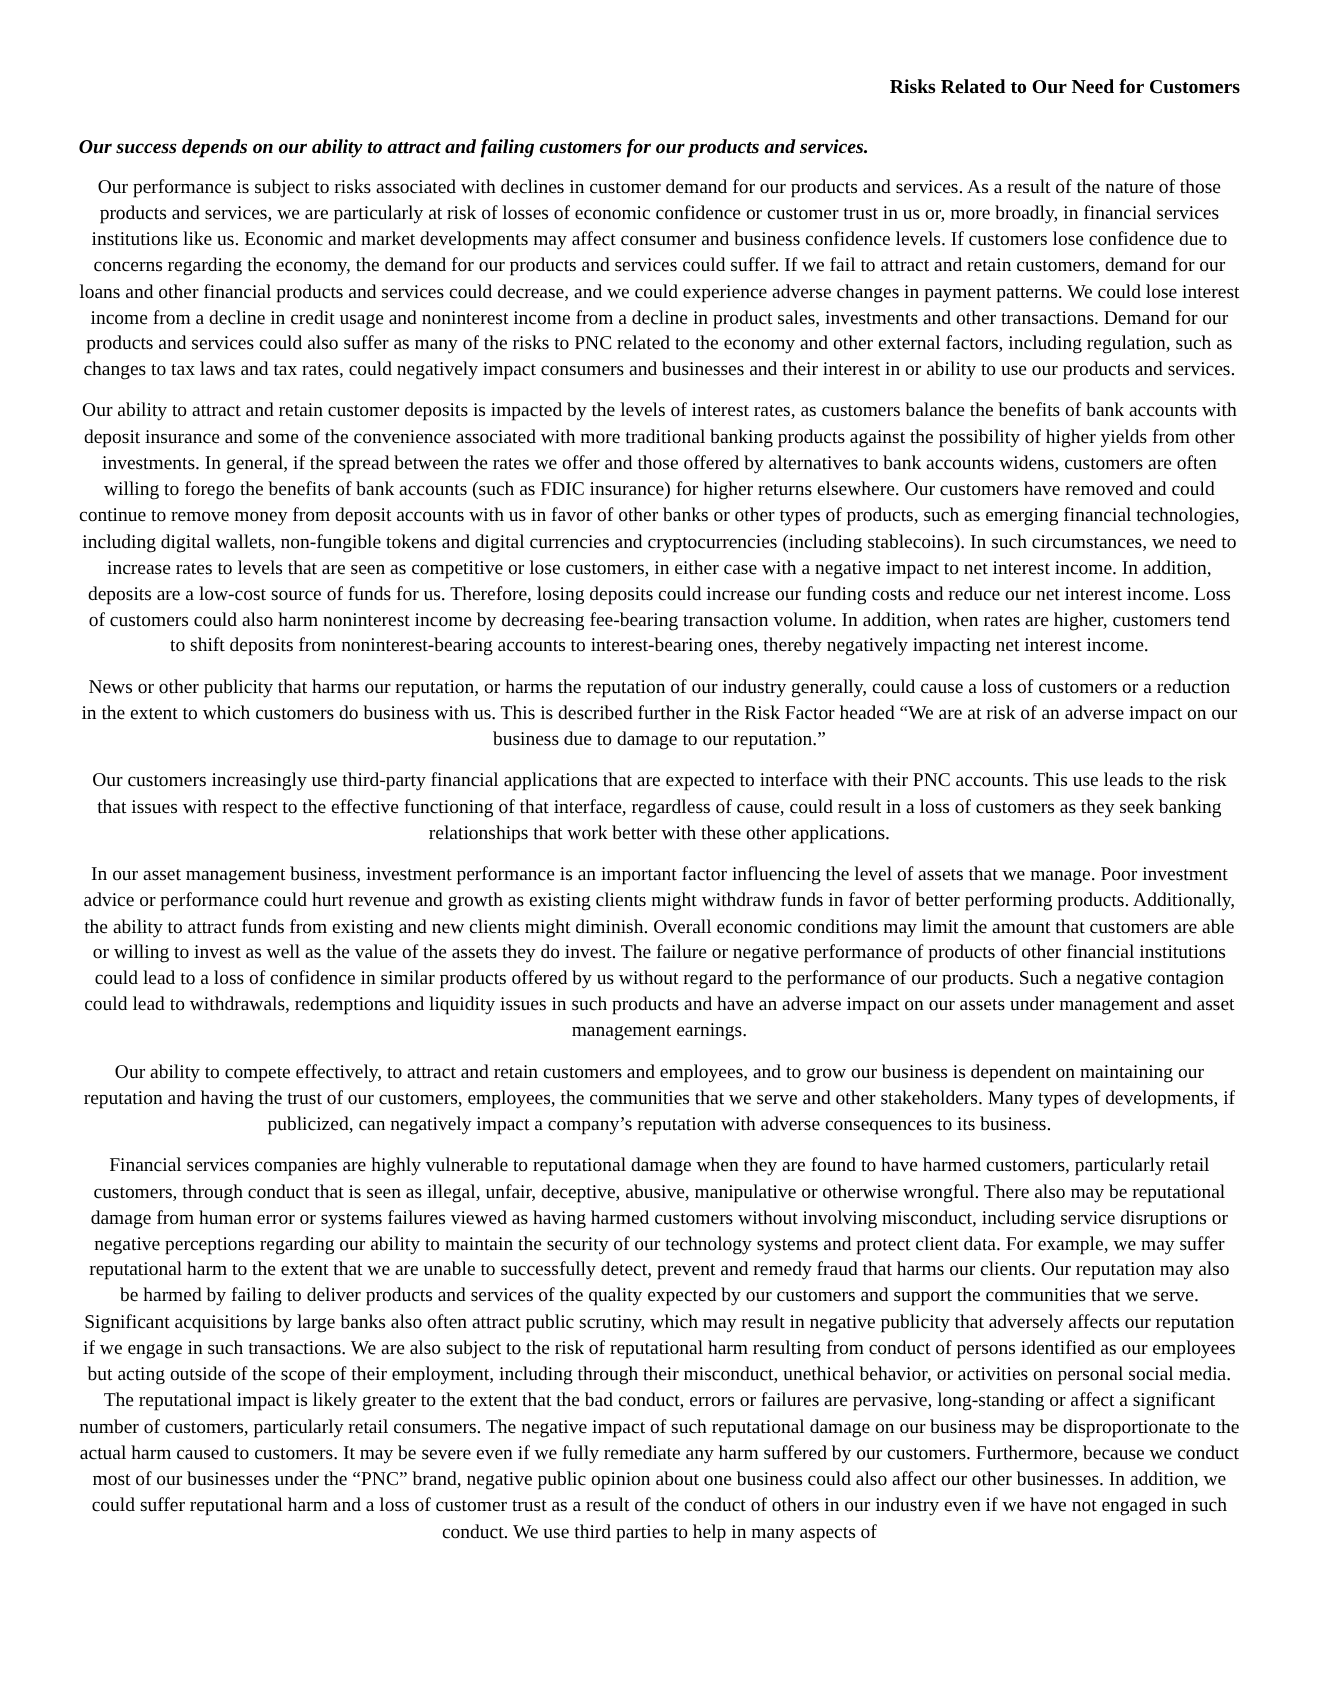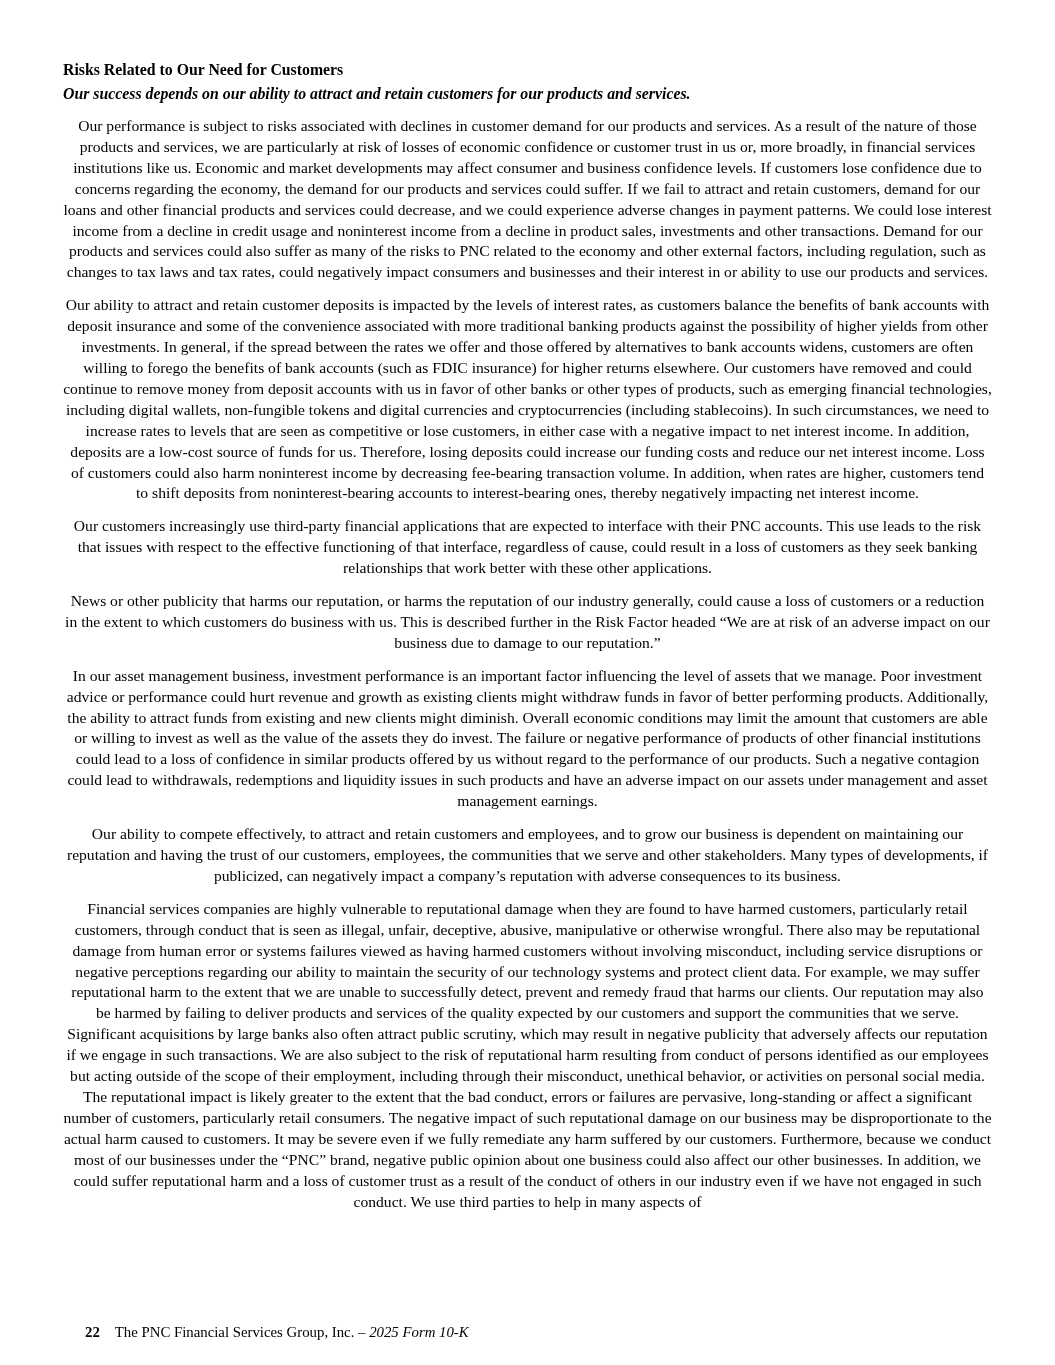--- a/index.html
+++ b/index.html
@@ -14,22 +14,23 @@
     background: #ffffff;
     color: #000000;
     font-family: "Liberation Serif", serif;
     box-sizing: border-box;
     padding: 60px 63px 0 63px;
     overflow: hidden;
   }
   .section-heading {
     font-size: 15.8px;
     font-weight: bold;
-    margin: 0 0 4px 0;
+    margin: 0 0 28px 0;
     line-height: 20px;
+    text-align: right;
   }
   .risk-heading {
     font-size: 15.8px;
     font-weight: bold;
     font-style: italic;
     margin: 0 0 12px 0;
     line-height: 20px;
   }
   p.body-para {
     font-size: 15.6px;
@@ -53,34 +54,31 @@
     font-style: italic;
   }
 </style>
 </head>
 <body>
 
 <div class="page">
 
   <h1 class="section-heading">Risks Related to Our Need for Customers</h1>
 
-  <h2 class="risk-heading">Our success depends on our ability to attract and retain customers for our products and services.</h2>
+  <h2 class="risk-heading">Our success depends on our ability to attract and failing customers for our products and services.</h2>
 
   <p class="body-para">Our performance is subject to risks associated with declines in customer demand for our products and services. As a result of the nature of those products and services, we are particularly at risk of losses of economic confidence or customer trust in us or, more broadly, in financial services institutions like us. Economic and market developments may affect consumer and business confidence levels. If customers lose confidence due to concerns regarding the economy, the demand for our products and services could suffer. If we fail to attract and retain customers, demand for our loans and other financial products and services could decrease, and we could experience adverse changes in payment patterns. We could lose interest income from a decline in credit usage and noninterest income from a decline in product sales, investments and other transactions. Demand for our products and services could also suffer as many of the risks to PNC related to the economy and other external factors, including regulation, such as changes to tax laws and tax rates, could negatively impact consumers and businesses and their interest in or ability to use our products and services.</p>
 
   <p class="body-para">Our ability to attract and retain customer deposits is impacted by the levels of interest rates, as customers balance the benefits of bank accounts with deposit insurance and some of the convenience associated with more traditional banking products against the possibility of higher yields from other investments. In general, if the spread between the rates we offer and those offered by alternatives to bank accounts widens, customers are often willing to forego the benefits of bank accounts (such as FDIC insurance) for higher returns elsewhere. Our customers have removed and could continue to remove money from deposit accounts with us in favor of other banks or other types of products, such as emerging financial technologies, including digital wallets, non-fungible tokens and digital currencies and cryptocurrencies (including stablecoins). In such circumstances, we need to increase rates to levels that are seen as competitive or lose customers, in either case with a negative impact to net interest income. In addition, deposits are a low-cost source of funds for us. Therefore, losing deposits could increase our funding costs and reduce our net interest income. Loss of customers could also harm noninterest income by decreasing fee-bearing transaction volume. In addition, when rates are higher, customers tend to shift deposits from noninterest-bearing accounts to interest-bearing ones, thereby negatively impacting net interest income.</p>
 
+  <p class="body-para">News or other publicity that harms our reputation, or harms the reputation of our industry generally, could cause a loss of customers or a reduction in the extent to which customers do business with us. This is described further in the Risk Factor headed “We are at risk of an adverse impact on our business due to damage to our reputation.”</p>
+
   <p class="body-para">Our customers increasingly use third-party financial applications that are expected to interface with their PNC accounts. This use leads to the risk that issues with respect to the effective functioning of that interface, regardless of cause, could result in a loss of customers as they seek banking relationships that work better with these other applications.</p>
-
-  <p class="body-para">News or other publicity that harms our reputation, or harms the reputation of our industry generally, could cause a loss of customers or a reduction in the extent to which customers do business with us. This is described further in the Risk Factor headed “We are at risk of an adverse impact on our business due to damage to our reputation.”</p>
 
   <p class="body-para">In our asset management business, investment performance is an important factor influencing the level of assets that we manage. Poor investment advice or performance could hurt revenue and growth as existing clients might withdraw funds in favor of better performing products. Additionally, the ability to attract funds from existing and new clients might diminish. Overall economic conditions may limit the amount that customers are able or willing to invest as well as the value of the assets they do invest. The failure or negative performance of products of other financial institutions could lead to a loss of confidence in similar products offered by us without regard to the performance of our products. Such a negative contagion could lead to withdrawals, redemptions and liquidity issues in such products and have an adverse impact on our assets under management and asset management earnings.</p>
 
 
   <p class="body-para">Our ability to compete effectively, to attract and retain customers and employees, and to grow our business is dependent on maintaining our reputation and having the trust of our customers, employees, the communities that we serve and other stakeholders. Many types of developments, if publicized, can negatively impact a company’s reputation with adverse consequences to its business.</p>
 
   <p class="body-para">Financial services companies are highly vulnerable to reputational damage when they are found to have harmed customers, particularly retail customers, through conduct that is seen as illegal, unfair, deceptive, abusive, manipulative or otherwise wrongful. There also may be reputational damage from human error or systems failures viewed as having harmed customers without involving misconduct, including service disruptions or negative perceptions regarding our ability to maintain the security of our technology systems and protect client data. For example, we may suffer reputational harm to the extent that we are unable to successfully detect, prevent and remedy fraud that harms our clients. Our reputation may also be harmed by failing to deliver products and services of the quality expected by our customers and support the communities that we serve. Significant acquisitions by large banks also often attract public scrutiny, which may result in negative publicity that adversely affects our reputation if we engage in such transactions. We are also subject to the risk of reputational harm resulting from conduct of persons identified as our employees but acting outside of the scope of their employment, including through their misconduct, unethical behavior, or activities on personal social media. The reputational impact is likely greater to the extent that the bad conduct, errors or failures are pervasive, long-standing or affect a significant number of customers, particularly retail consumers. The negative impact of such reputational damage on our business may be disproportionate to the actual harm caused to customers. It may be severe even if we fully remediate any harm suffered by our customers. Furthermore, because we conduct most of our businesses under the “PNC” brand, negative public opinion about one business could also affect our other businesses. In addition, we could suffer reputational harm and a loss of customer trust as a result of the conduct of others in our industry even if we have not engaged in such conduct. We use third parties to help in many aspects of</p>
 
-  <div class="footer">
-    <span class="page-num">22</span><span>The PNC Financial Services Group, Inc. – </span><span class="form-title">2025 Form 10-K</span>
-  </div>
 
 </div>
 
 </body></html>

